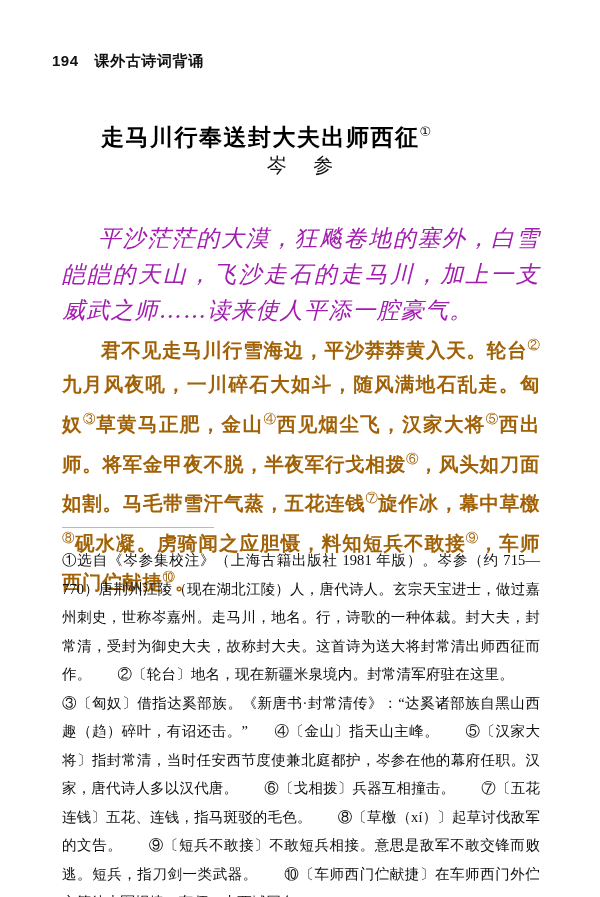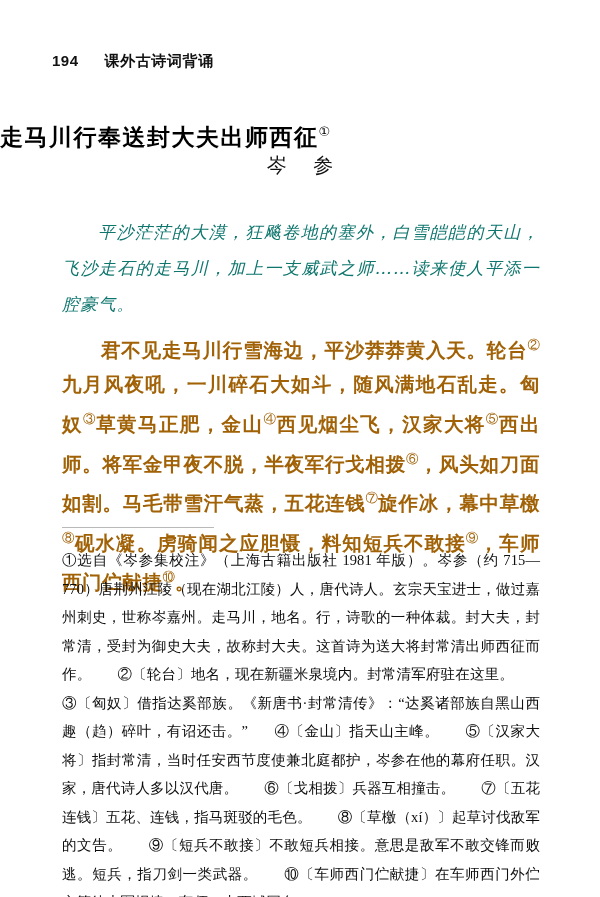--- a/index.html
+++ b/index.html
@@ -38,31 +38,32 @@
     font-family: "Liberation Sans", "DejaVu Sans", sans-serif;
     font-weight: bold;
     font-size: 15px;
     letter-spacing: 0.5px;
     color: #111;
   }
   .head-title {
     font-family: "Liberation Sans", "DejaVu Sans", sans-serif;
     font-weight: bold;
     font-size: 15px;
-    margin-left: 26px;
+    margin-left: 16px;
     letter-spacing: 0.6px;
     color: #111;
   }
 
   
   .poem-title {
     position: absolute;
     left: 0;
     top: 107px;
     width: 532px;
+    text-align: center;
     font-family: "Liberation Sans", "DejaVu Sans", sans-serif;
     font-weight: bold;
     font-size: 23px;
     letter-spacing: 1.5px;
     color: #000;
     white-space: nowrap;
   }
   .poem-title .note-ref {
     font-weight: normal;
     font-size: 13px;
@@ -84,26 +85,26 @@
     color: #111;
     font-family: "DejaVu Serif", "Liberation Serif", serif;
   }
 
   
   .intro {
     position: absolute;
     left: 62px;
     top: 197px;
     width: 478px;
-    font-size: 17px;
+    font-size: 23px;
     line-height: 36px;
     letter-spacing: 1.2px;
     text-align: justify;
     text-indent: 36px;
-    color: #0f766e;
+    color: #a21caf;
     font-family: "DejaVu Serif", "Liberation Serif", serif;
     font-style: italic;
   }
 
   
   .poem-body {
     position: absolute;
     left: 62px;
     top: 308px;
     width: 478px;

